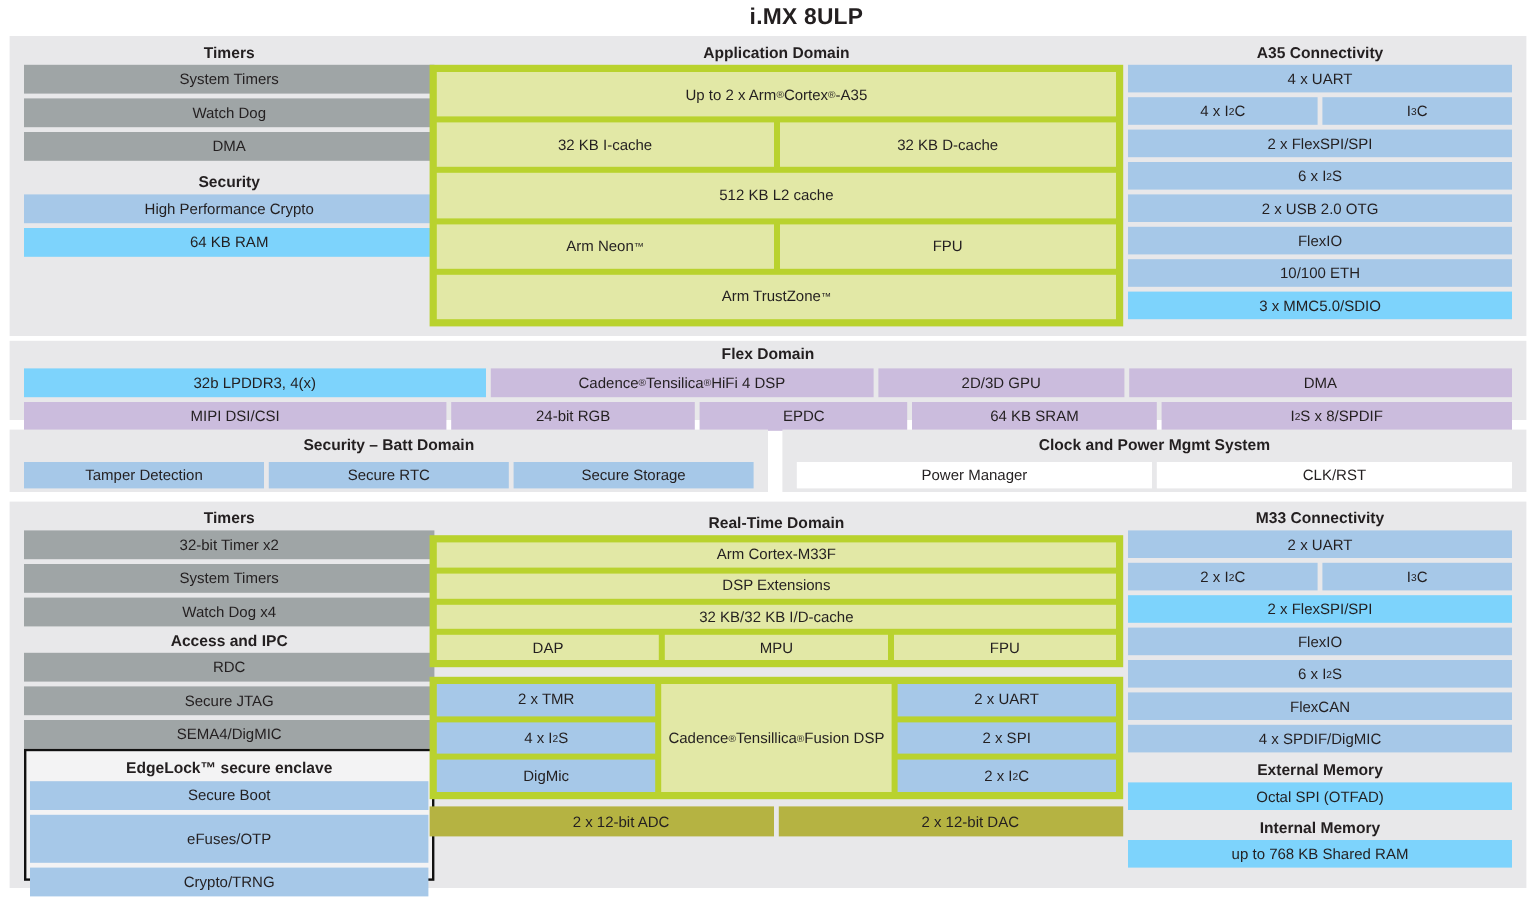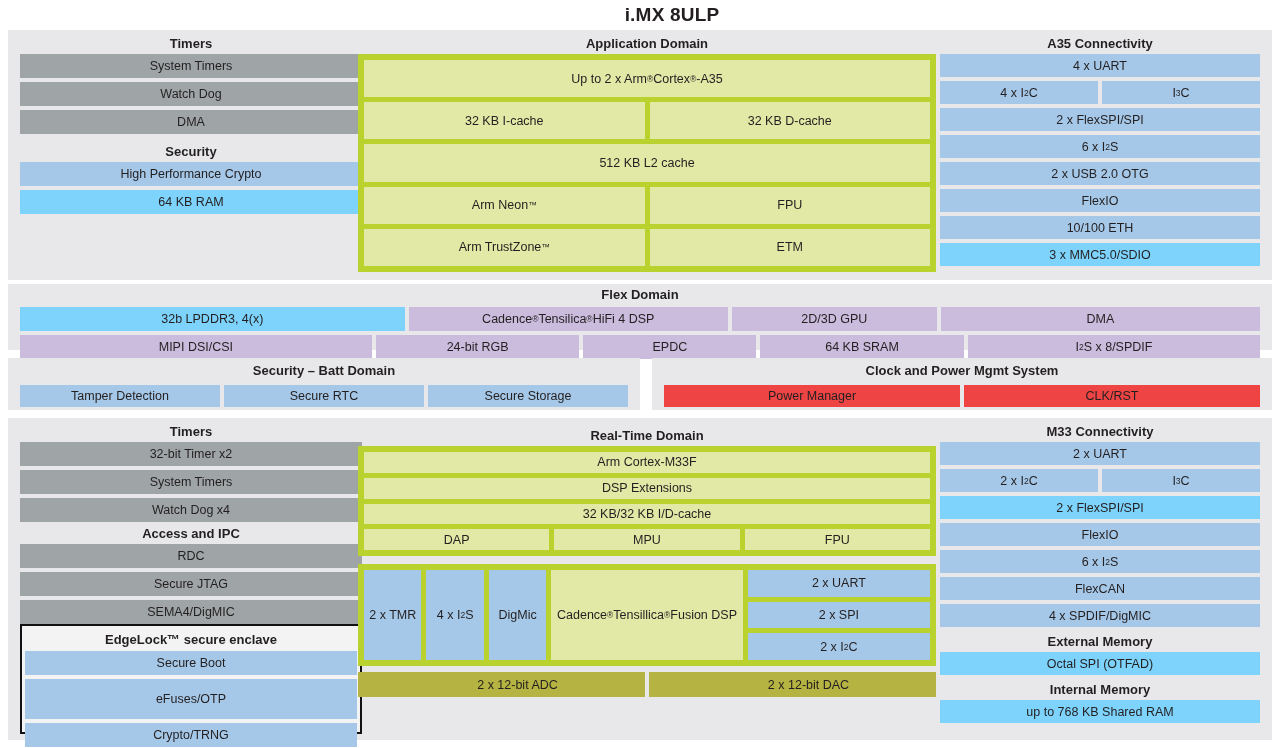--- a/index.html
+++ b/index.html
@@ -34,21 +34,21 @@
     font-size:12.5px;text-align:center;color:#231f20;
     display:flex;align-items:center;justify-content:center;
     box-sizing:border-box;line-height:1.12;
   }
   .gray  {background:#9fa5a6;}
   .blue  {background:#a6c8e8;}
   .orange{background:#7dd3fc;}
   .purple{background:#cbbcdd;}
   .paleg {background:#e2e8a6;}
   .olive {background:#b5b342;padding-left:32px;}
-  .mdgray{background:#ef4444;}
+  .mdgray{background:#ffffff;}
 
   .row{display:flex;}
   .gap4{gap:4px;}
 
   
   .limebox{background:#b9d22e;box-sizing:border-box;padding:6px;}
   .limebox .stack{display:flex;flex-direction:column;gap:5px;height:100%;}
   .limebox .r{display:flex;gap:5px;}
 
   
@@ -97,21 +97,20 @@
             </div>
             <div class="r" style="flex: 1 1 0%;">
               <div class="blk paleg" style="flex:1;">512 KB L2 cache</div>
             </div>
             <div class="r" style="flex: 1 1 0%;">
               <div class="blk paleg" style="flex:1;">Arm Neon<span class="reg">™</span></div>
               <div class="blk paleg" style="flex:1;">FPU</div>
             </div>
             <div class="r" style="flex: 1 1 0%;">
               <div class="blk paleg" style="flex:1;">Arm TrustZone<span class="reg">™</span></div>
-              <div class="blk paleg" style="flex:1;">ETM</div>
             </div>
           </div>
         </div>
     </div>
 
     <div style="position:absolute;left:932px;top:4px;width:320px;">
       <div class="hdr">A35 Connectivity</div>
       <div id="a35-rows">
           <div class="row gap4" style="margin-bottom: 4px;">
             <div class="blk blue" style="flex:1;height:23px;">4 x UART</div>
@@ -220,21 +219,21 @@
             </div>
             <div class="r" style="flex: 1 1 0%;">
               <div class="blk paleg" style="flex:1;">DAP</div>
               <div class="blk paleg" style="flex:1;">MPU</div>
               <div class="blk paleg" style="flex:1;">FPU</div>
             </div>
           </div>
         </div>
       <div class="limebox" id="rt-periph" style="height:102px;margin-top:8px;">
           <div class="r" style="height: 100%;">
-            <div style="display: flex; gap: 5px; flex: 1 1 0%;">
+            <div style="display: flex; flex-direction: column; gap: 5px; flex: 1 1 0%;">
               <div class="blk blue" style="flex:1;">2 x TMR</div>
               <div class="blk blue" style="flex:1;">4 x I<sup>2</sup>S</div>
               <div class="blk blue" style="flex:1;">DigMic</div>
             </div>
             <div class="blk paleg" style="flex:1.05;">Cadence<span class="reg">®</span> Tensillica<span class="reg">®</span> Fusion DSP</div>
             <div style="display: flex; flex-direction: column; gap: 5px; flex: 1 1 0%;">
               <div class="blk blue" style="flex:1;">2 x UART</div>
               <div class="blk blue" style="flex:1;">2 x SPI</div>
               <div class="blk blue" style="flex:1;">2 x I<sup>2</sup>C</div>
             </div>

